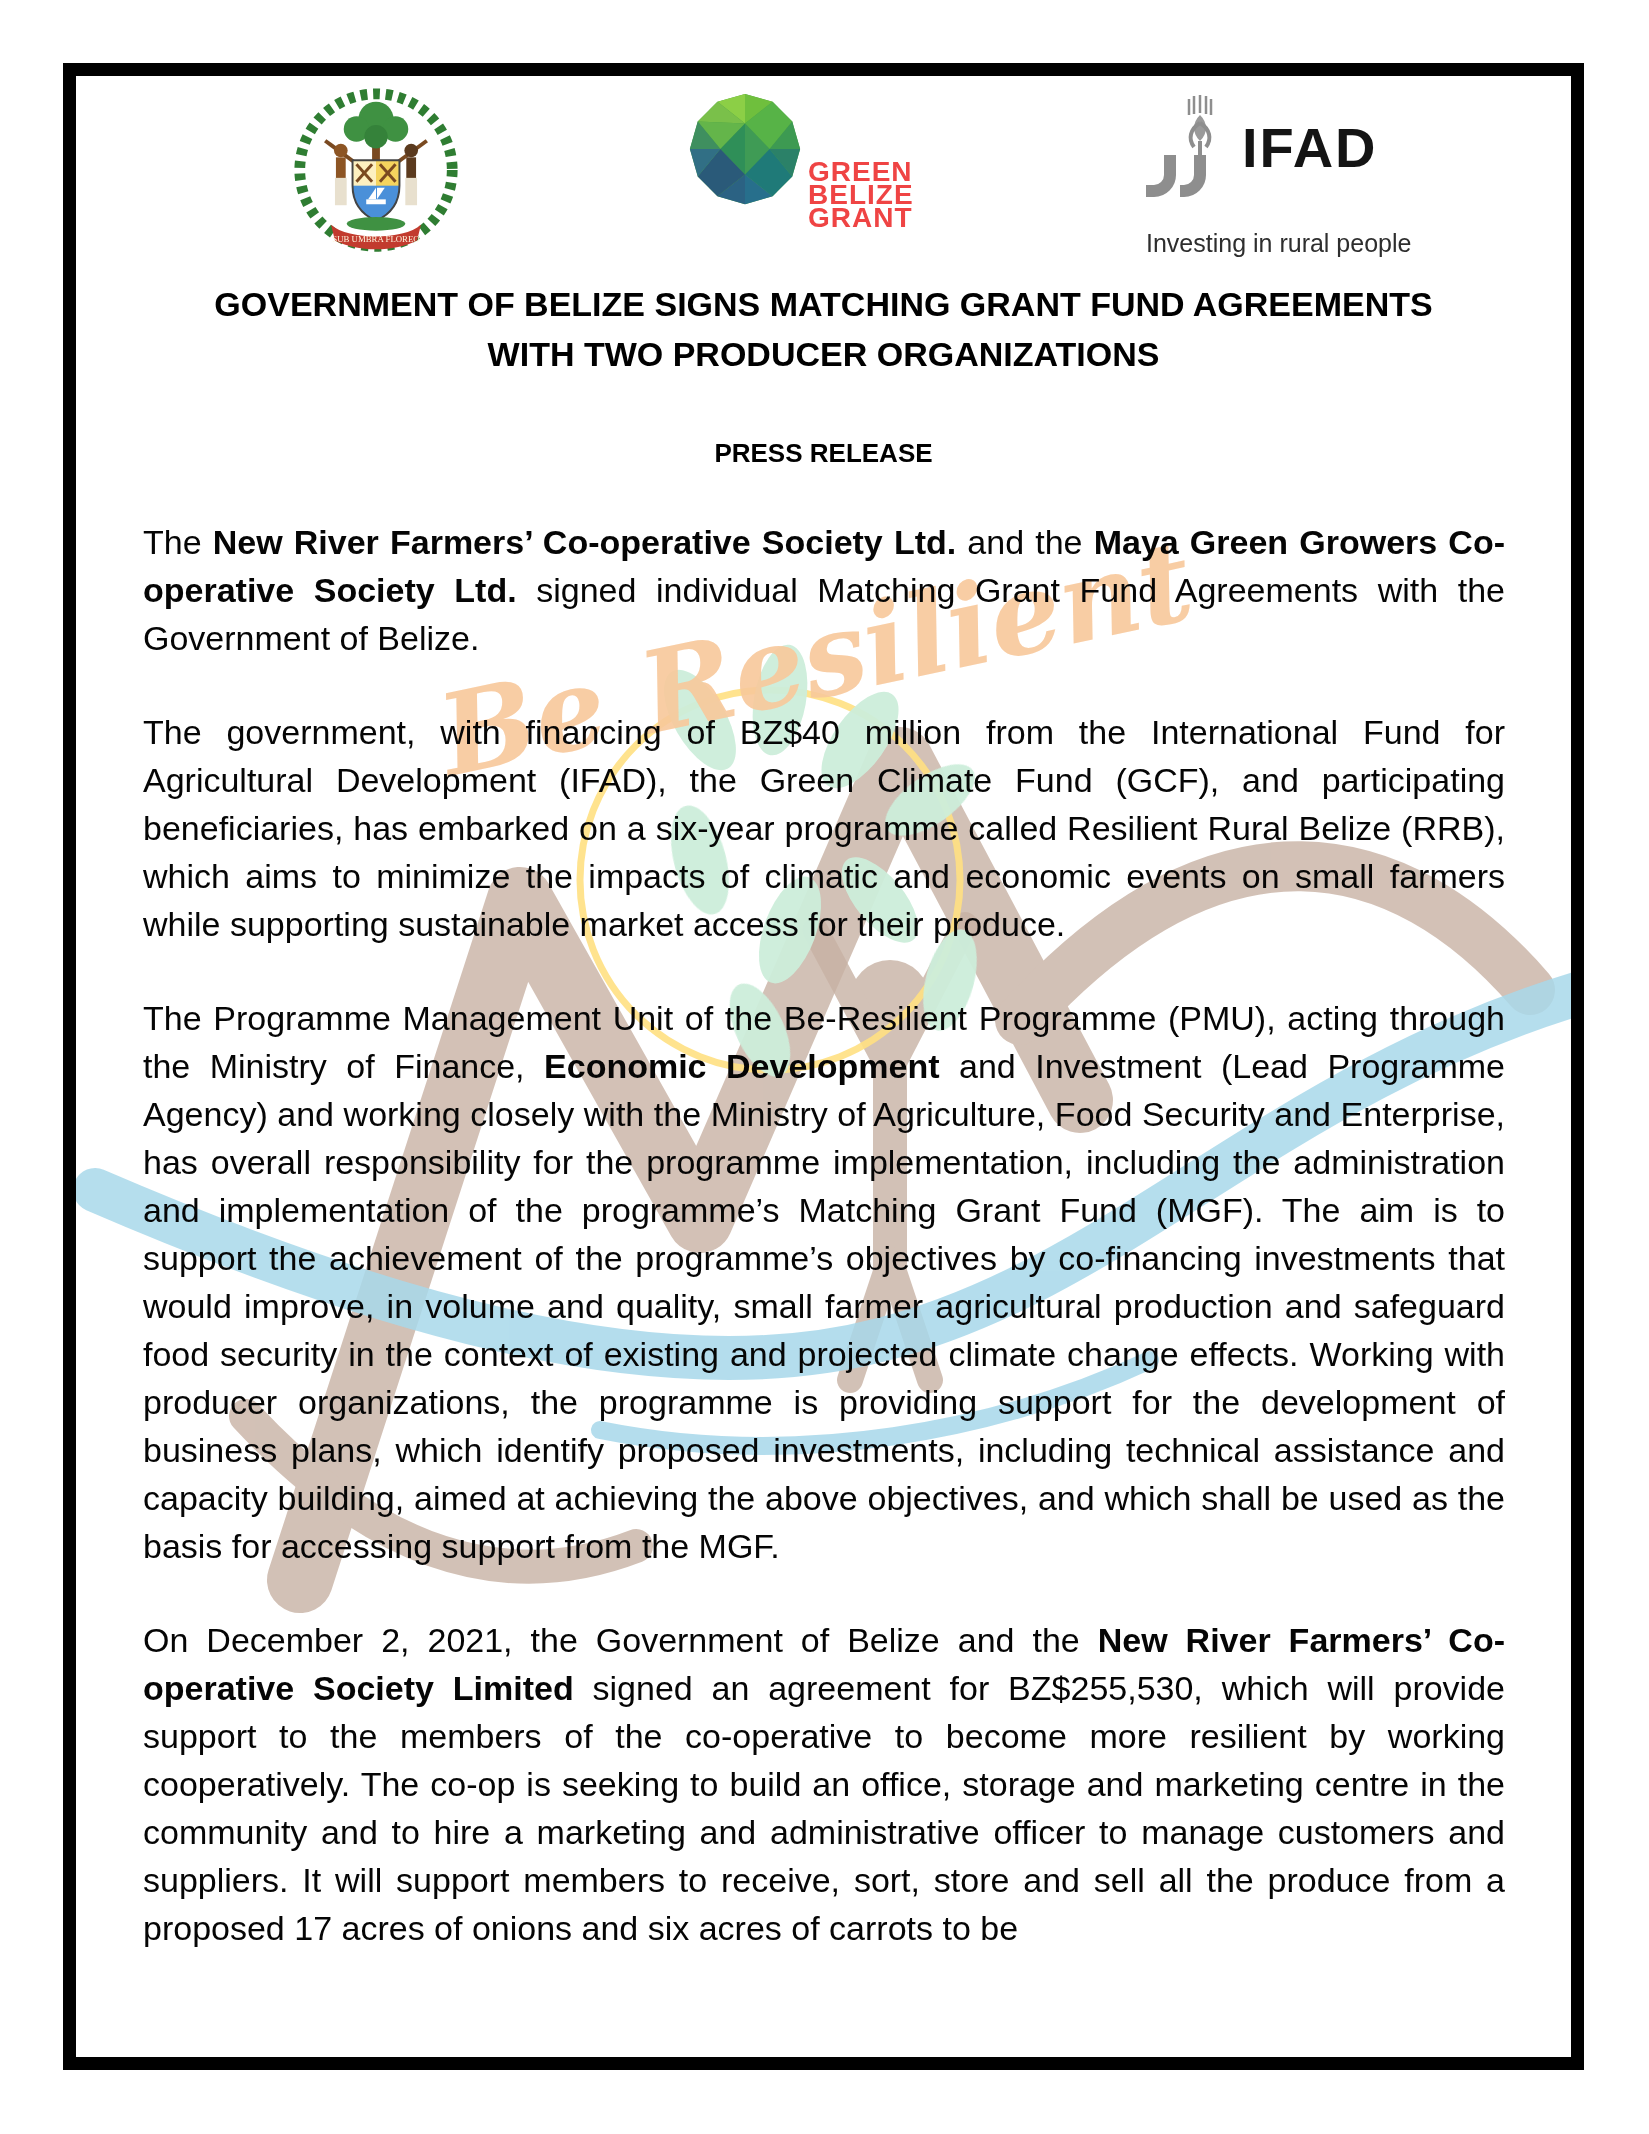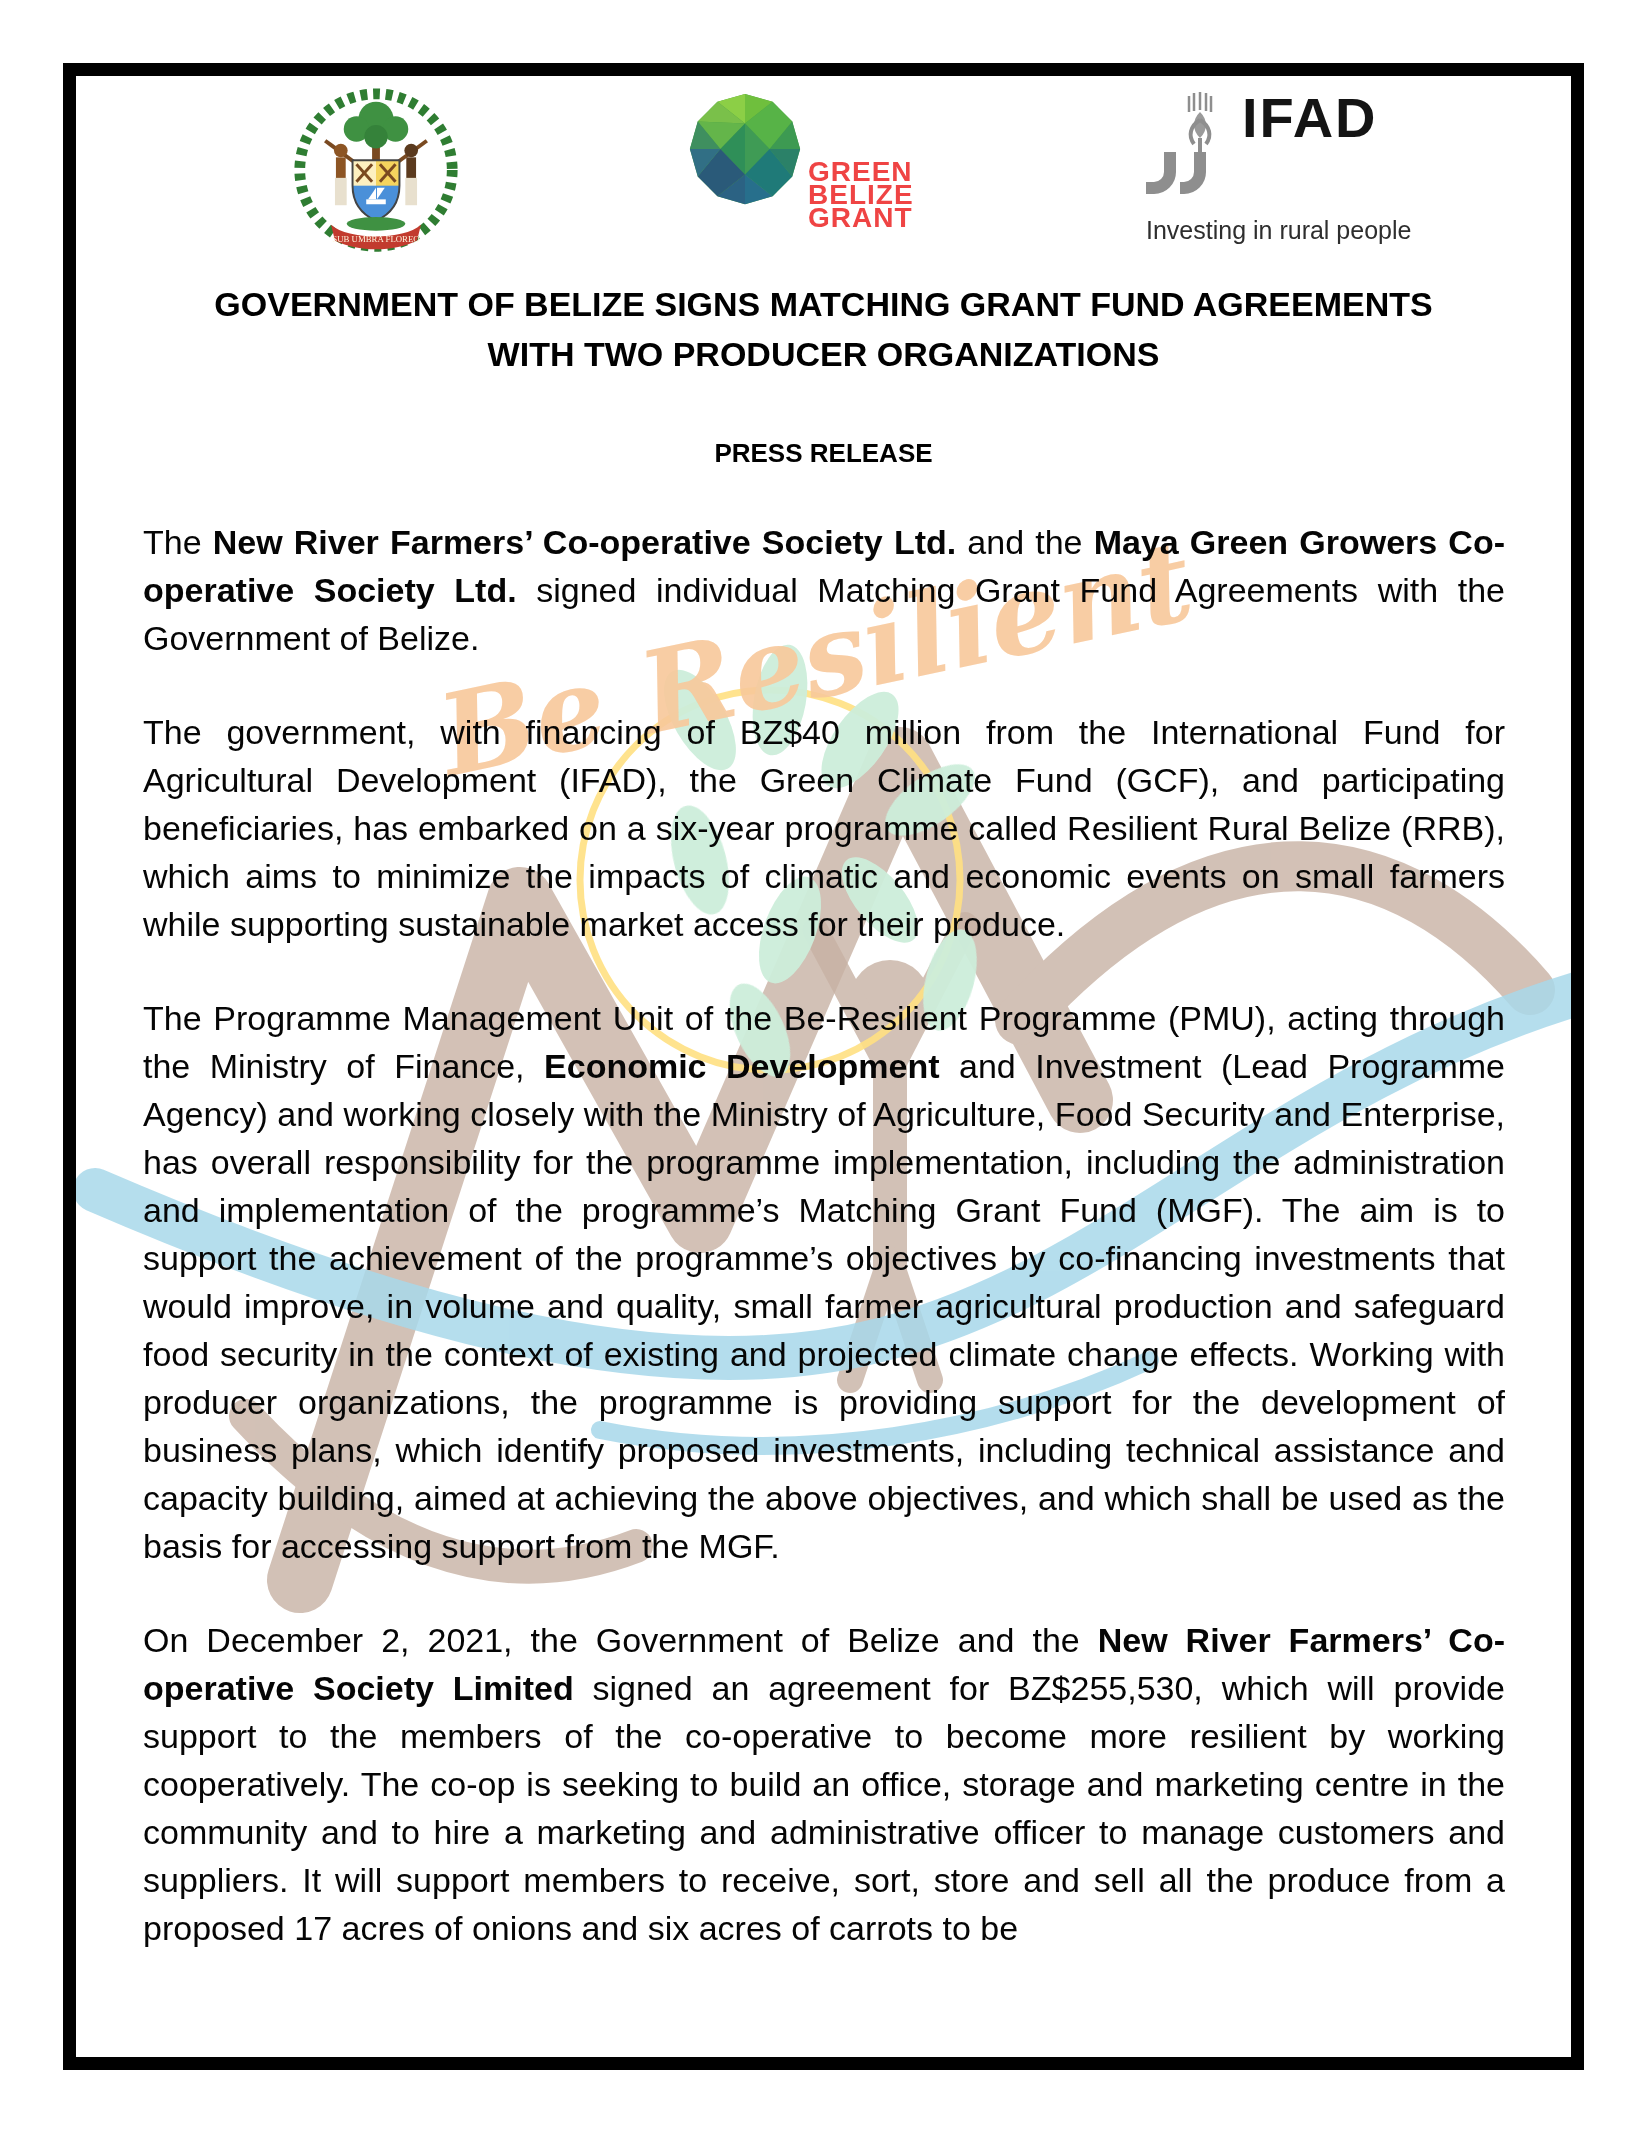--- a/index.html
+++ b/index.html
@@ -33,26 +33,26 @@
   .logo { position:absolute; }
   .logo-coat { left:202px; top:10px; }
   .logo-gcf  { left:610px; top:12px; width:300px; height:150px; }
   .gcf-sphere { position:absolute; left:0; top:0; }
   .gcf-text {
     position:absolute; left:122px; top:72px;
     font-size:28px; line-height:23px; font-weight:bold;
     color:#ef4444; letter-spacing:1px;
   }
   .logo-ifad { left:1066px; top:14px; width:360px; }
-  .ifad-top { display:flex; align-items:flex-start; height:118px; }
+  .ifad-top { display:flex; align-items:center; height:118px; }
   .ifad-acronym {
     font-size:56px; font-weight:bold; color:#141414;
     letter-spacing:2px; line-height:56px; margin-left:4px; margin-bottom:2px;
   }
-  .ifad-tagline { margin-top:8px; margin-left:4px; font-size:25px; color:#2e2e2e; }
+  .ifad-tagline { margin-top:21px; margin-left:4px; font-size:25px; color:#2e2e2e; }
 
   
   .title-block { margin-top:17px; }
   .title-line {
     text-align:center; font-weight:bold;
     font-size:34px; line-height:50px; color:#000;
   }
   .subtitle {
     text-align:center; font-weight:bold;
     font-size:26px; line-height:40px; color:#000;

